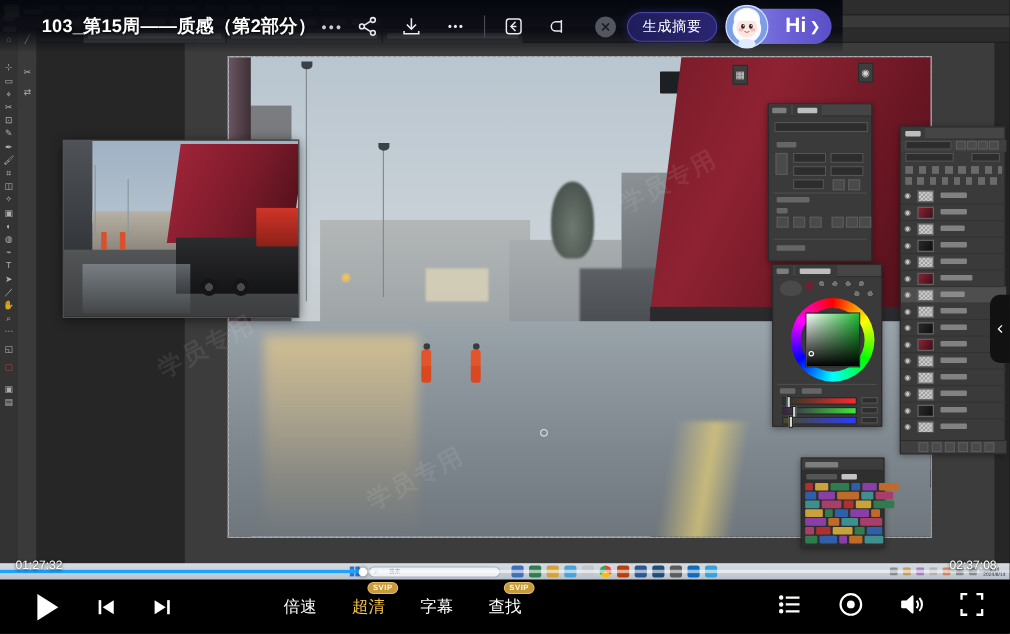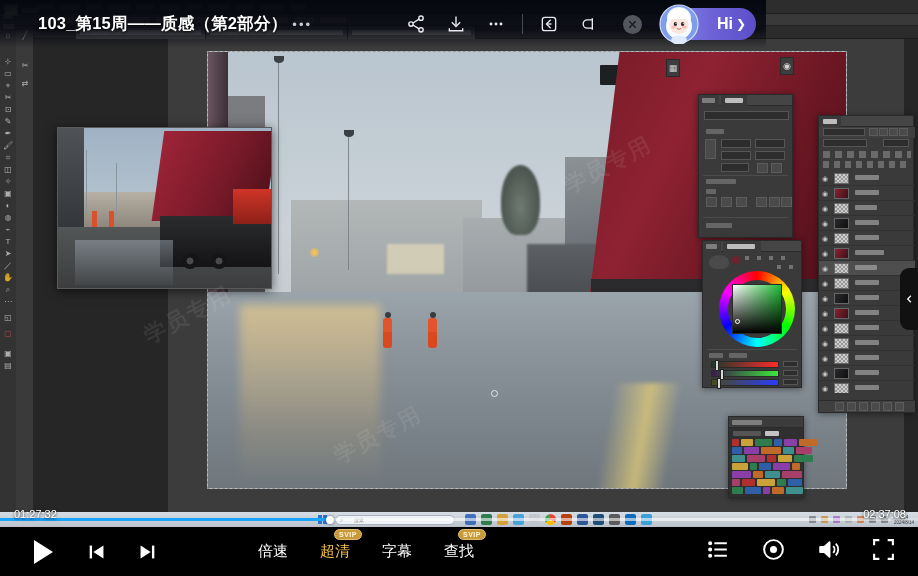--- a/index.html
+++ b/index.html
@@ -21,21 +21,21 @@
   .tb-sep { width:1px; height:20px; background:#494c58; margin:0 6px; }
   .close-btn { width:19px; height:19px; border-radius:50%; background:#54565f;
     display:flex; align-items:center; justify-content:center; margin:0 10px 0 14px; }
   #summary-btn { height:27px; padding:0 13px; border-radius:14px;
     background:linear-gradient(92deg,#1f1d5a,#2a2570); border:1px solid #4b46a6;
     color:#fff; font-size:13px; display:flex; align-items:center; letter-spacing:.5px;
     box-shadow:0 0 8px rgba(70,60,190,.4); }
   #hi-pill { position:relative; height:32px; min-width:92px; margin-left:12px; margin-right:10px;
     border-radius:16px; background:linear-gradient(90deg,#7f8fe8 0%,#6f63d8 50%,#5b4fc8 100%);
     display:flex; align-items:center; justify-content:flex-end; padding-right:10px; }
-  #hi-text { color:#fff; font-size:16px; font-weight:bold; }
+  #hi-text { color:#fff; font-size:19px; font-weight:bold; }
   #hi-chev { color:#fff; font-size:12px; margin-left:3px; }
   #avatar { position:absolute; left:-5px; top:-4px; width:40px; height:40px; }
 
   
   #video { position:absolute; left:0; top:0; width:918px; height:527px; background:#1f1f1f; }
 
   
   .ps-menu { position:absolute; left:0; top:0; width:918px; height:14px; background:#2d2d2d;
     border-bottom:1px solid #1e1e1e; }
   .ps-menu i { position:absolute; top:4px; height:6px; background:#6a6a6a; opacity:.55; border-radius:1px;}
@@ -679,20 +679,21 @@
           <path d="M16 5v14"></path>
             <path d="M16 7h-6a5 5 0 0 0 0 10h6"></path>
         </svg>
       </div>
       <div class="close-btn">
         <svg width="11" height="11" viewBox="0 0 24 24" fill="none" stroke="#1b1c21" stroke-width="3.2">
           <line x1="5" y1="5" x2="19" y2="19"></line>
             <line x1="19" y1="5" x2="5" y2="19"></line>
         </svg>
       </div>
+      <div id="summary-btn">生成摘要</div>
       <div id="hi-pill">
         <svg id="avatar" viewBox="0 0 40 40">
           <circle cx="20" cy="20" r="19" fill="#7e9fe8"></circle>
           <circle cx="20" cy="20" r="19" fill="none" stroke="#cfe0ff" stroke-width="1.2"></circle>
           <ellipse cx="20" cy="14" rx="12" ry="11" fill="#eef4fd"></ellipse>
           <ellipse cx="20" cy="22" rx="13" ry="13" fill="#f8fbff"></ellipse>
           <ellipse cx="20" cy="21" rx="9.5" ry="9" fill="#fde6dd"></ellipse>
           <ellipse cx="14.6" cy="23" rx="2.3" ry="1.6" fill="#f7b0b0" opacity=".85"></ellipse>
           <ellipse cx="25.4" cy="23" rx="2.3" ry="1.6" fill="#f7b0b0" opacity=".85"></ellipse>
           <ellipse cx="16.4" cy="20" rx="1.7" ry="2.1" fill="#2a2a33"></ellipse>

